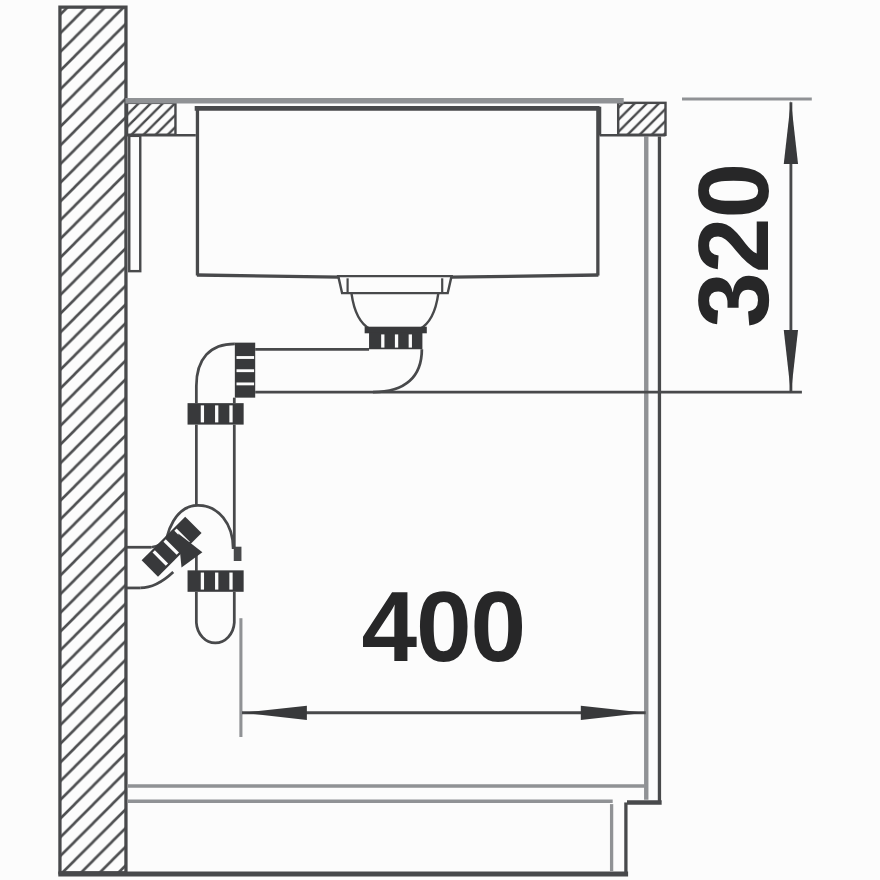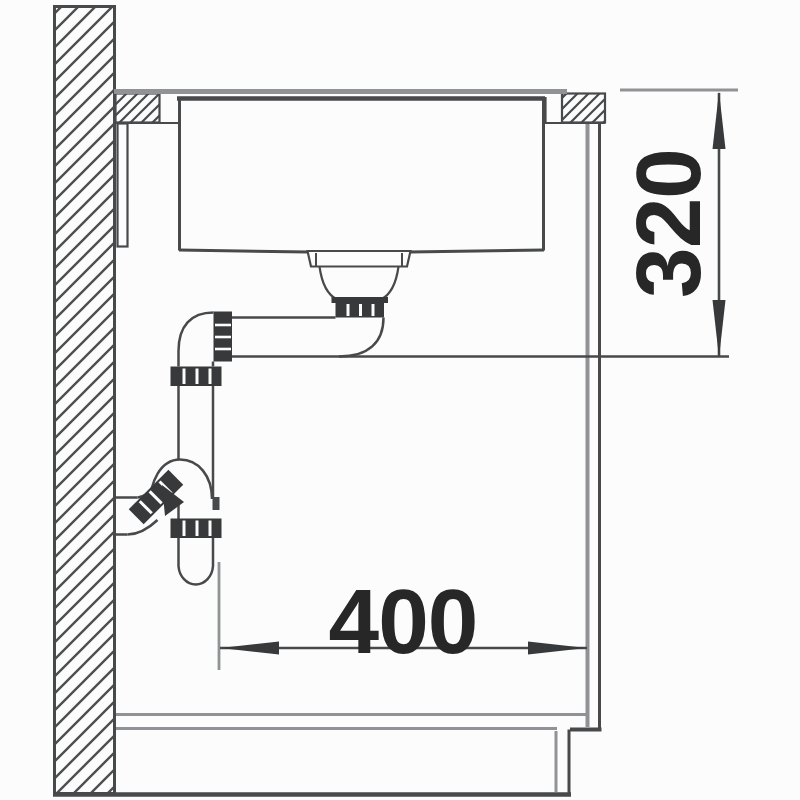--- a/index.html
+++ b/index.html
@@ -6,21 +6,21 @@
   .stage{
     position:relative;width:800px;height:800px;background:#fcfcfc;
     overflow:hidden;font-family:"Liberation Sans",sans-serif;
   }
   .stage svg{position:absolute;left:0;top:0;}
   .dim-label{
     position:absolute;font-weight:700;color:#272728;line-height:1;
     font-size:91px;letter-spacing:-1px;text-align:center;
     font-family:"Liberation Sans",sans-serif;white-space:nowrap;
   }
-  .dim-label.h{left:250px;top:576px;width:306px;}
+  .dim-label.h{left:250px;top:525px;width:306px;}
   .dim-label.v{left:518px;top:178px;width:300px;transform:rotate(-90deg);}
 </style>
 </head>
 <body>
 
 <div class="stage">
 
 <svg width="800" height="800" viewBox="0 0 800 800">
   <defs>
     <pattern id="hatchWall" width="17" height="17" patternUnits="userSpaceOnUse">

